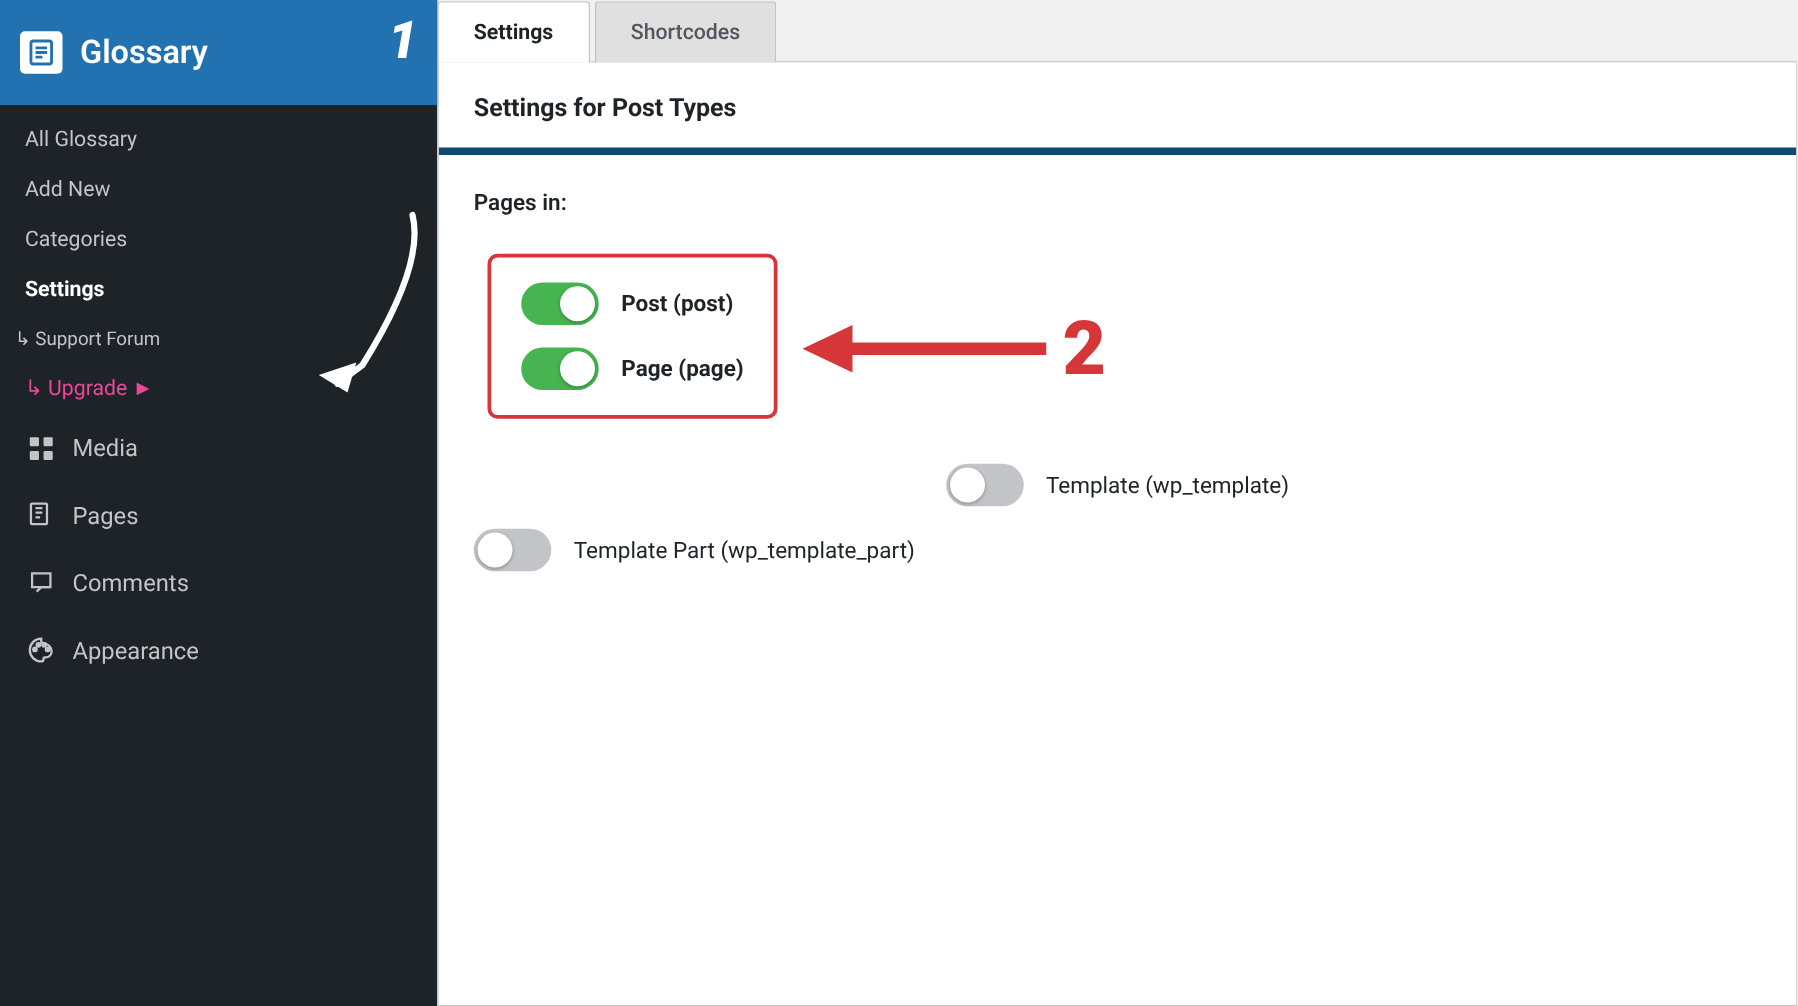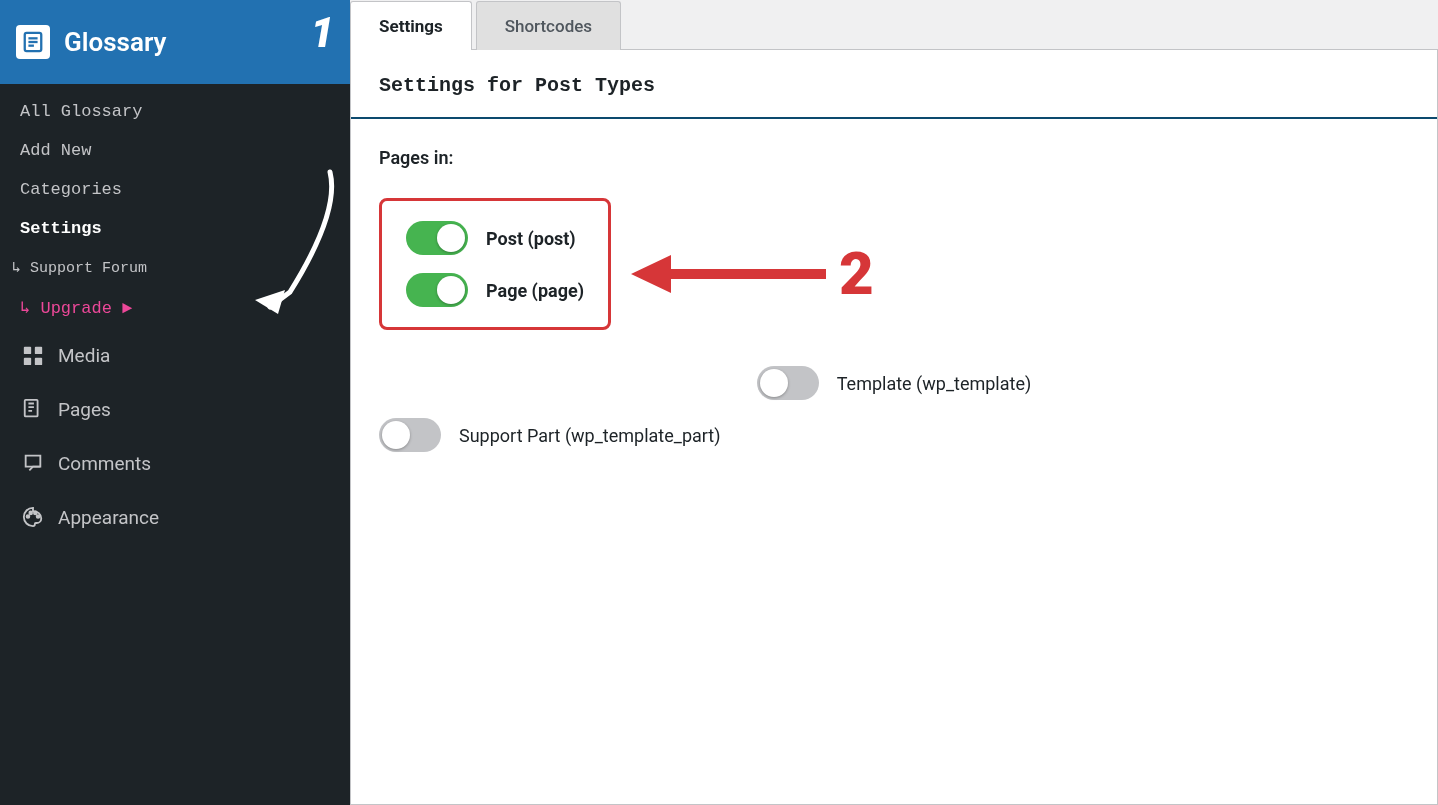--- a/index.html
+++ b/index.html
@@ -50,21 +50,20 @@
     }
 
     .sidebar-item {
       padding: 10px 20px;
       font-size: 17px;
       color: #c3c4c7;
       cursor: pointer;
       display: flex;
       align-items: center;
       gap: 10px;
-      font-family: Liberation Mono, monospace;
     }
 
     .sidebar-item.active {
       color: white;
       font-weight: 700;
     }
 
     .sidebar-item.submenu {
       padding-left: 12px;
       font-size: 15px;
@@ -144,22 +143,21 @@
       overflow-y: auto;
       border: 1px solid #c3c4c7;
       border-top: none;
     }
 
     .section-title {
       font-size: 20px;
       font-weight: 700;
       color: #1d2327;
       padding: 24px 28px 20px 28px;
-      border-bottom: 2px solid #0c4a6e;
-      font-family: Liberation Mono, monospace;
+      border-bottom: 6px solid #0c4a6e;
     }
 
     .settings-body {
       padding: 28px 28px;
     }
 
     .enable-label {
       font-size: 18px;
       font-weight: 600;
       color: #1d2327;
@@ -343,21 +341,21 @@
       <span>Shortcodes</span>
     </div>
   </div>
 
   <div class="content-panel">
     <div class="section-title">Settings for Post Types</div>
 
     <div class="settings-body">
       <div class="enable-label">Pages in:</div>
 
-      <div style="display:flex; align-items:center; gap:0;">
+      <div style="display:flex; align-items:center; gap:0;margin-left:11px;">
 
         <div class="highlight-box">
 
           <div class="toggle-item">
             <div class="toggle-switch on">
               <div class="toggle-knob"></div>
             </div>
             <span class="toggle-label">Post (post)</span>
           </div>
 
@@ -382,17 +380,17 @@
         <div class="toggle-switch off">
           <div class="toggle-knob"></div>
         </div>
         <span class="toggle-label off">Template (wp_template)</span>
       </div>
 
       <div class="toggle-item" style="margin-top:8px;">
         <div class="toggle-switch off">
           <div class="toggle-knob"></div>
         </div>
-        <span class="toggle-label off">Support Part (wp_template_part)</span>
+        <span class="toggle-label off">Template Part (wp_template_part)</span>
       </div>
     </div>
   </div>
 </div>
 
 </body></html>

